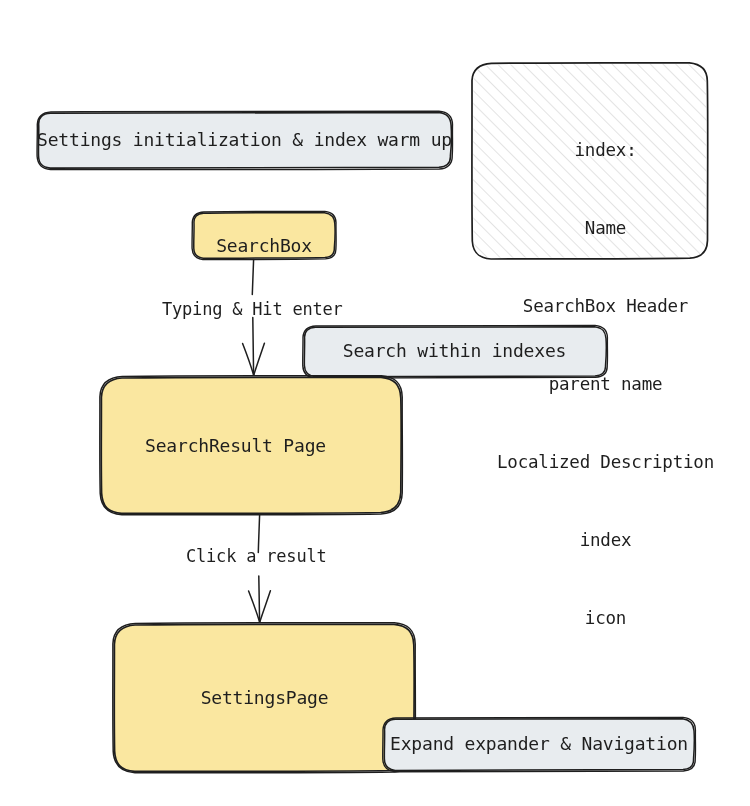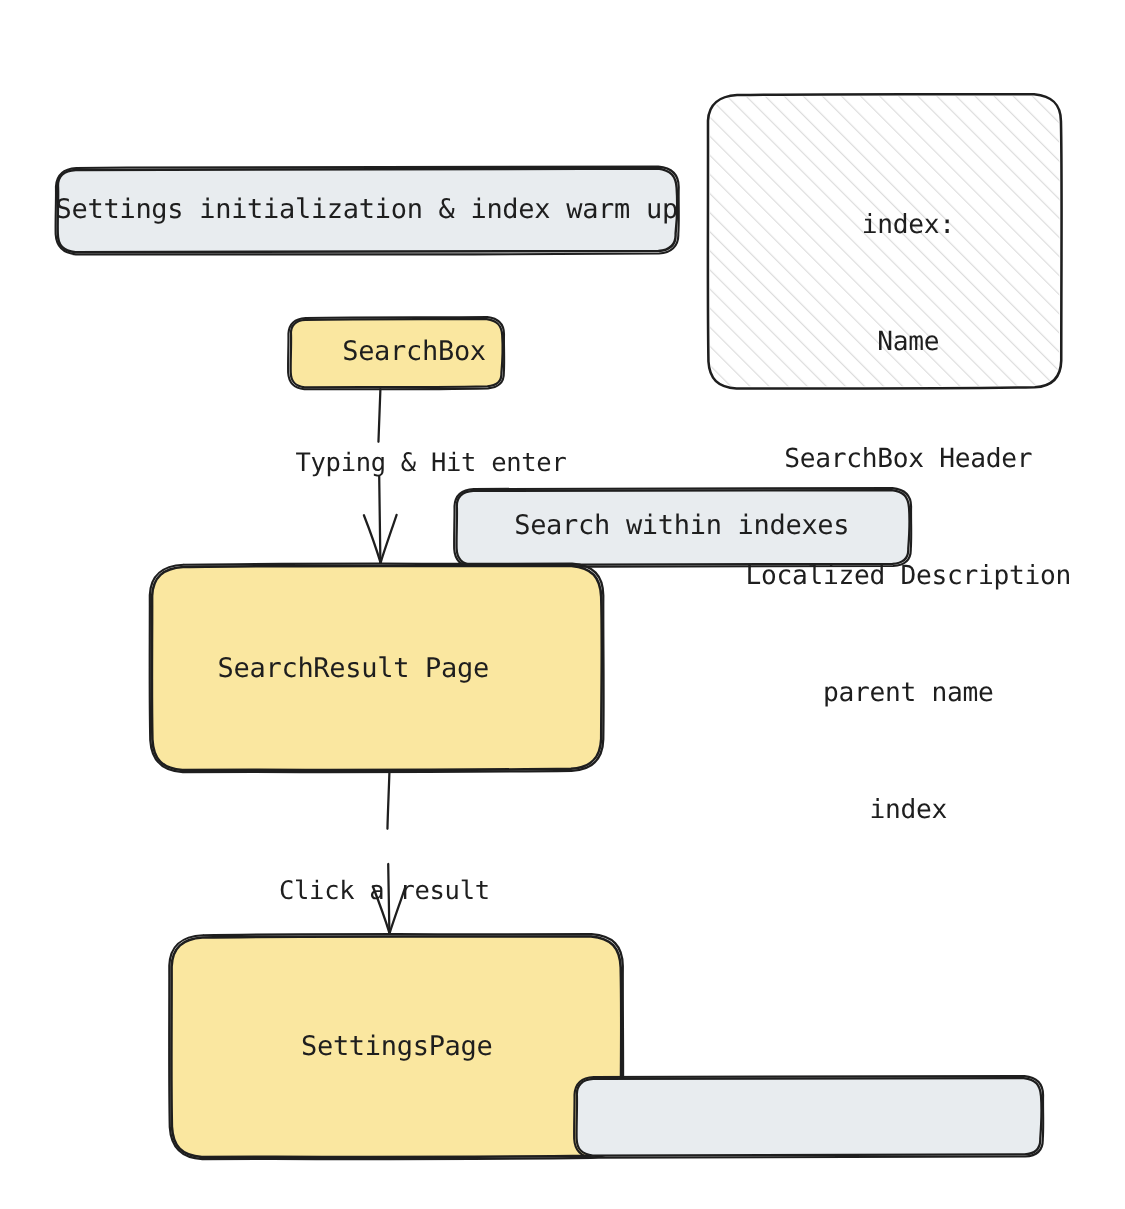--- a/index.html
+++ b/index.html
@@ -168,31 +168,33 @@
                C382.6,749.5 383.1,739.6 383.0,729.8 C383.4,722.1 387.7,718.4 395.9,718.0" fill="none" stroke="#1e1e1e" stroke-width="1.4" stroke-linecap="round"></path>
     </g>
   </svg>
 
   <div class="node-label sz18" style="left:38px; top:111px; width:413px; height:57px;">Settings initialization &amp; index warm up</div>
 
   <div class="index-lines" style="left:473px; top:85px; width:233px;margin-left:16px;">
     <div>index:</div>
     <div>Name</div>
     <div>SearchBox Header</div>
+    <div>parent name</div>
     <div>Localized Description</div>
-    <div>parent name</div>
     <div>index</div>
+    <div>icon</div>
   </div>
 
-  <div class="node-label sz18" style="left:194px; top:211px; width:140px; height:46px;margin-left:12px;">SearchBox</div>
-
-  <div class="edge-label" style="left:162px; top:299px;margin-left:35px;">Typing &amp; Hit enter</div>
+  <div class="node-label sz18" style="left:194px; top:222px; width:140px; height:46px;">SearchBox</div>
+
+  <div class="edge-label" style="left:162px; top:299px;">Typing &amp; Hit enter</div>
 
   <div class="node-label sz18" style="left:303px; top:325px; width:303px; height:51px;text-align:center;">Search within indexes</div>
 
   <div class="node-label sz18" style="left:84px; top:375px; width:303px; height:140px;">SearchResult Page</div>
 
-  <div class="edge-label" style="left:186px; top:584px;">Click a result</div>
+  <div class="edge-label" style="left:186px; top:546px;">Click a result</div>
 
   <div class="node-label sz18" style="left:113px; top:622px; width:303px; height:150px;">SettingsPage</div>
 
+  <div class="node-label sz18" style="left:384px; top:717px; width:310px; height:53px;">Expand expander &amp; Navigation</div>
 
 </div>
 
 </body></html>

